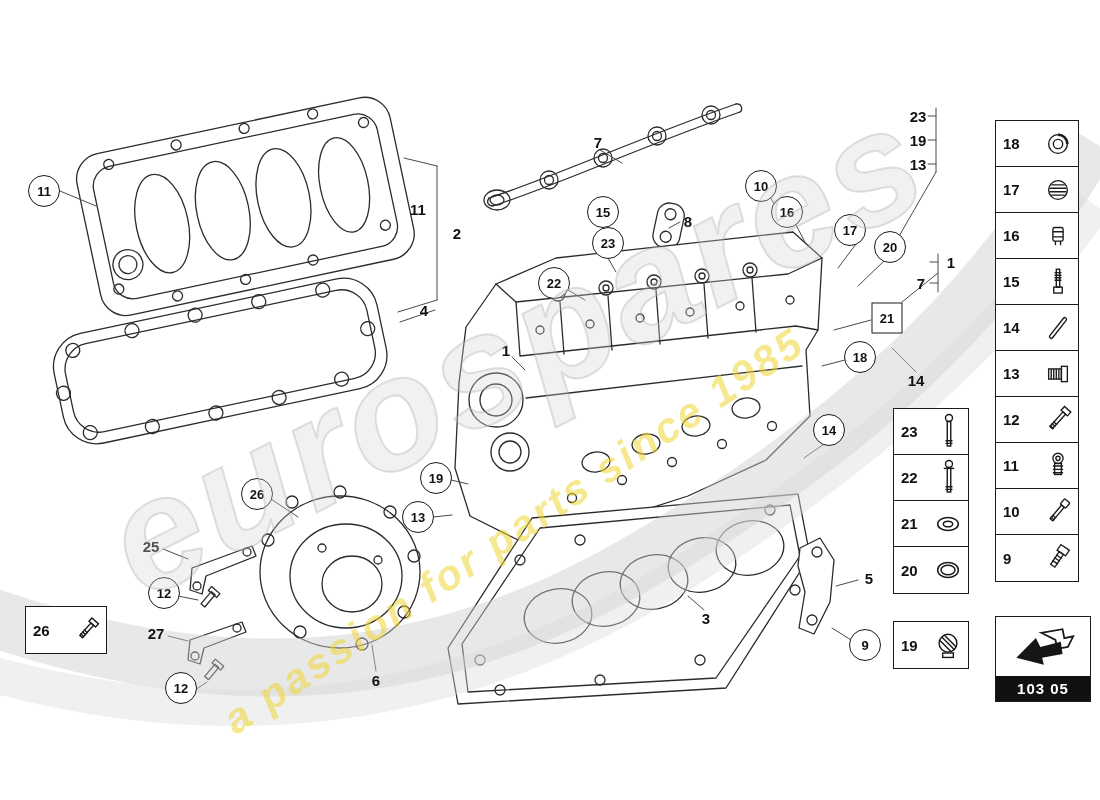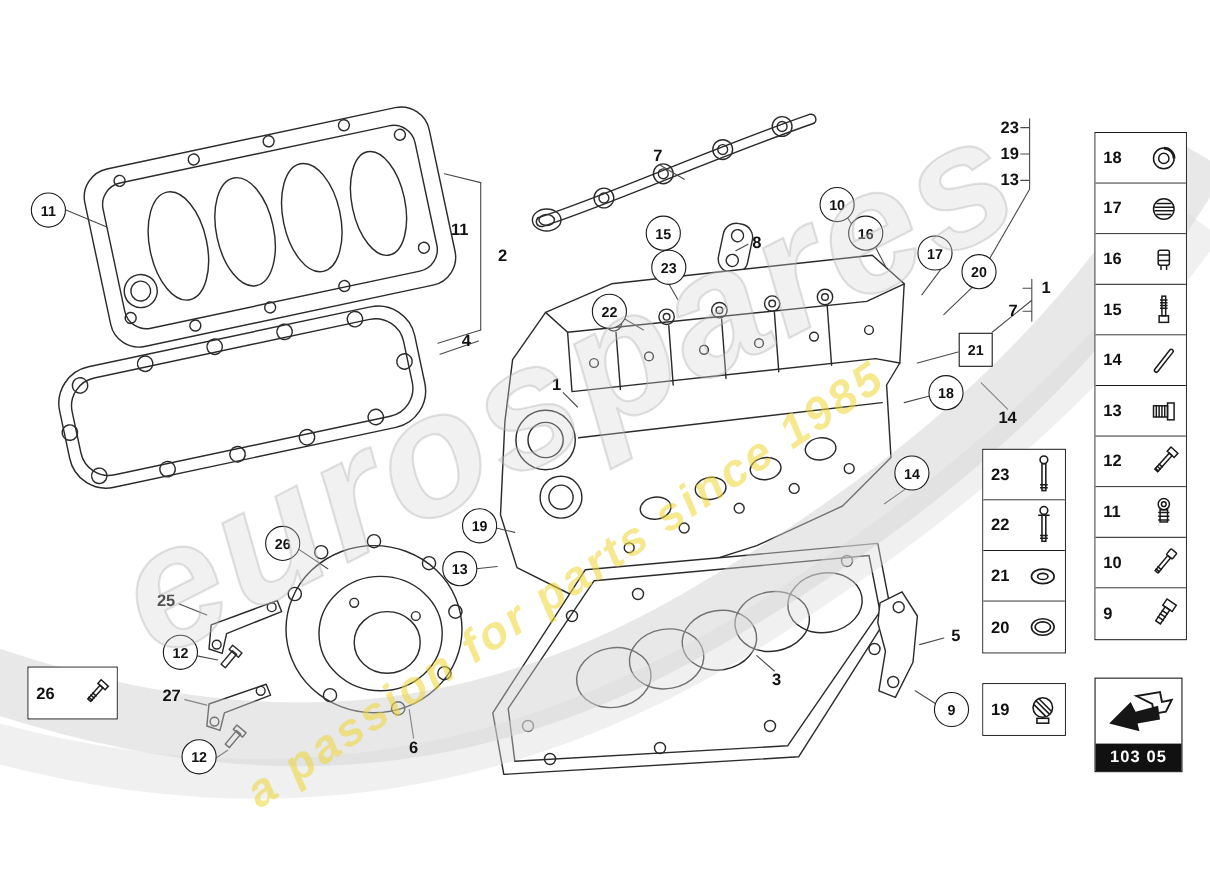--- a/index.html
+++ b/index.html
@@ -26,21 +26,21 @@
   .callout.plain{background:transparent;font-size:15px;font-weight:600;}
   
   .legend-col{position:absolute;border:1.8px solid #1a1a1a;background:#fff;z-index:4;box-sizing:border-box;}
   .legend-cell{height:46px;display:flex;align-items:center;justify-content:space-between;
     padding:0 5px 0 7px;border-bottom:1.8px solid #1a1a1a;box-sizing:border-box;background:#fff;}
   .legend-cell:last-child{border-bottom:none;}
   .legend-cell .num{font-weight:bold;font-size:15px;}
   .legend-cell .icon{display:flex;align-items:center;}
   .legend-cell .icon svg{display:block;}
   
-  .page-box{position:absolute;left:995px;top:616px;width:80px;height:86px;border:1.8px solid #1a1a1a;
+  .page-box{position:absolute;left:995px;top:616px;width:96px;height:86px;border:1.8px solid #1a1a1a;
     background:#fff;display:flex;flex-direction:column;z-index:4;box-sizing:border-box;}
   .page-box-icon{flex:1;display:flex;align-items:center;justify-content:center;}
   .page-box-code{height:25px;background:#111;color:#fff;font-weight:bold;font-size:15px;
     display:flex;align-items:center;justify-content:center;letter-spacing:1px;}
 </style>
 </head>
 <body>
 
 <div id="stage">
 

